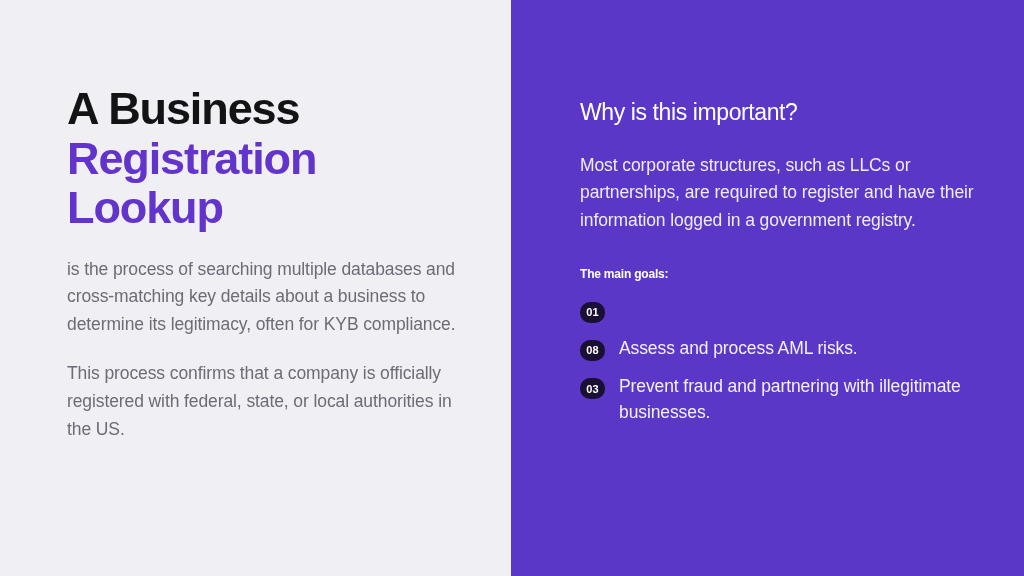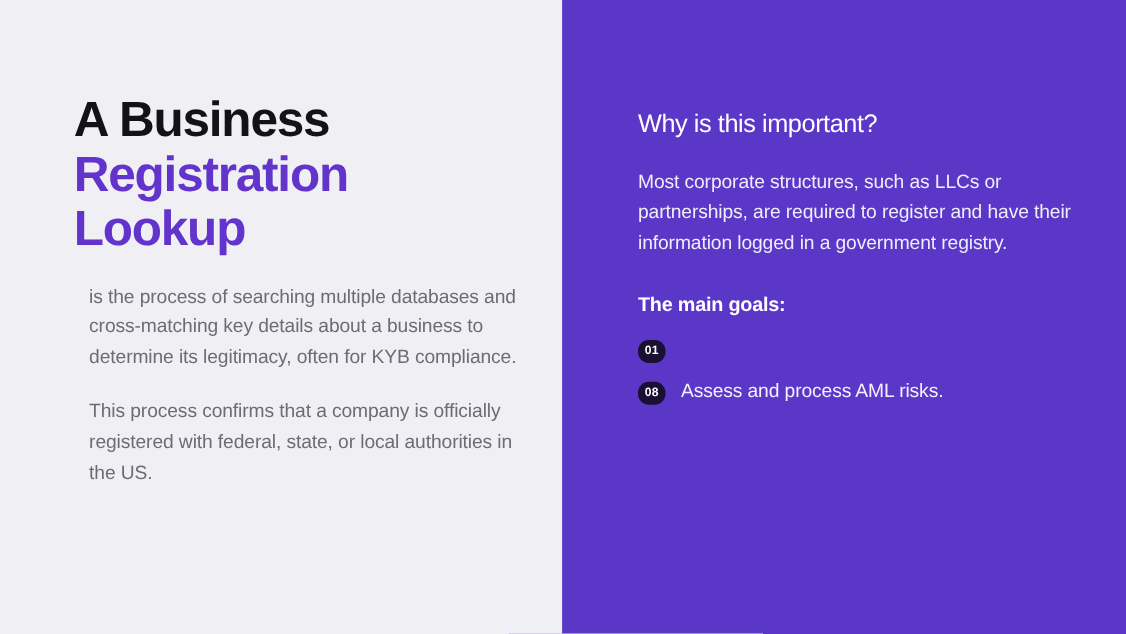--- a/index.html
+++ b/index.html
@@ -39,21 +39,21 @@
     font-size: 45px;
     font-weight: 800;
     line-height: 1.1;
     letter-spacing: -1.1px;
     margin: 0;
   }
   .title-dark { color: #131316; }
   .title-accent { color: #6234cc; }
 
   .lede {
-    margin: 23px 0 0 14px;
+    margin: 23px 0 0 0;
     font-size: 17.5px;
     line-height: 1.58;
     color: #6c6c76;
     letter-spacing: -0.1px;
     max-width: 412px;
   }
   .lede + .lede {
     margin-top: 22px;
   }
 
@@ -77,21 +77,21 @@
   .right-para {
     margin: 26px 0 0 0;
     font-size: 17.5px;
     line-height: 1.56;
     color: #efedfa;
     letter-spacing: -0.1px;
     max-width: 400px;
   }
   .goals-heading {
     margin: 33px 0 0 0;
-    font-size: 18px;
+    font-size: 12px;
     font-weight: 700;
     color: #ffffff;
     letter-spacing: -0.2px;
   }
   .goals-list {
     margin: 17px 0 0 0;
     padding: 0;
     list-style: none;
   }
   .goal-item {
@@ -149,16 +149,20 @@
     <h3 class="goals-heading">The main goals:</h3>
 
     <ul class="goals-list">
       <li class="goal-item">
         <span class="goal-badge">01</span>
       </li>
       <li class="goal-item">
         <span class="goal-badge">08</span>
         <span class="goal-text">Assess and process AML risks.</span>
       </li>
+      <li class="goal-item">
+        <span class="goal-badge">03</span>
+        <span class="goal-text">Prevent fraud and partnering with illegitimate businesses.</span>
+      </li>
     </ul>
   </section>
 
 </div>
 
 </body></html>

